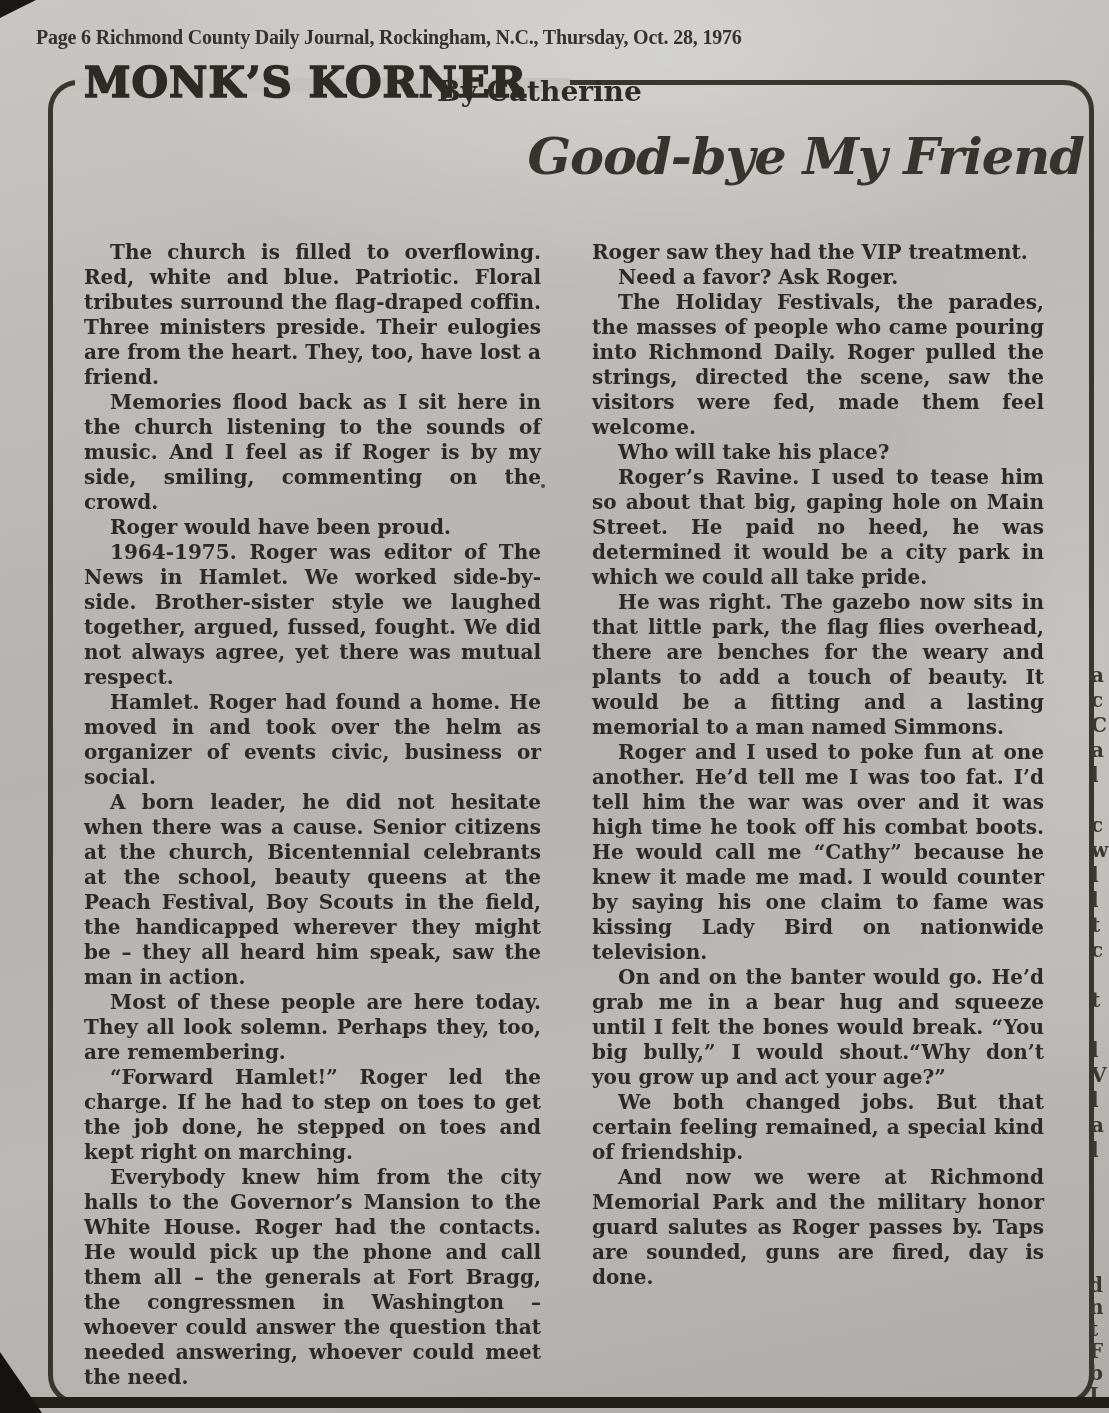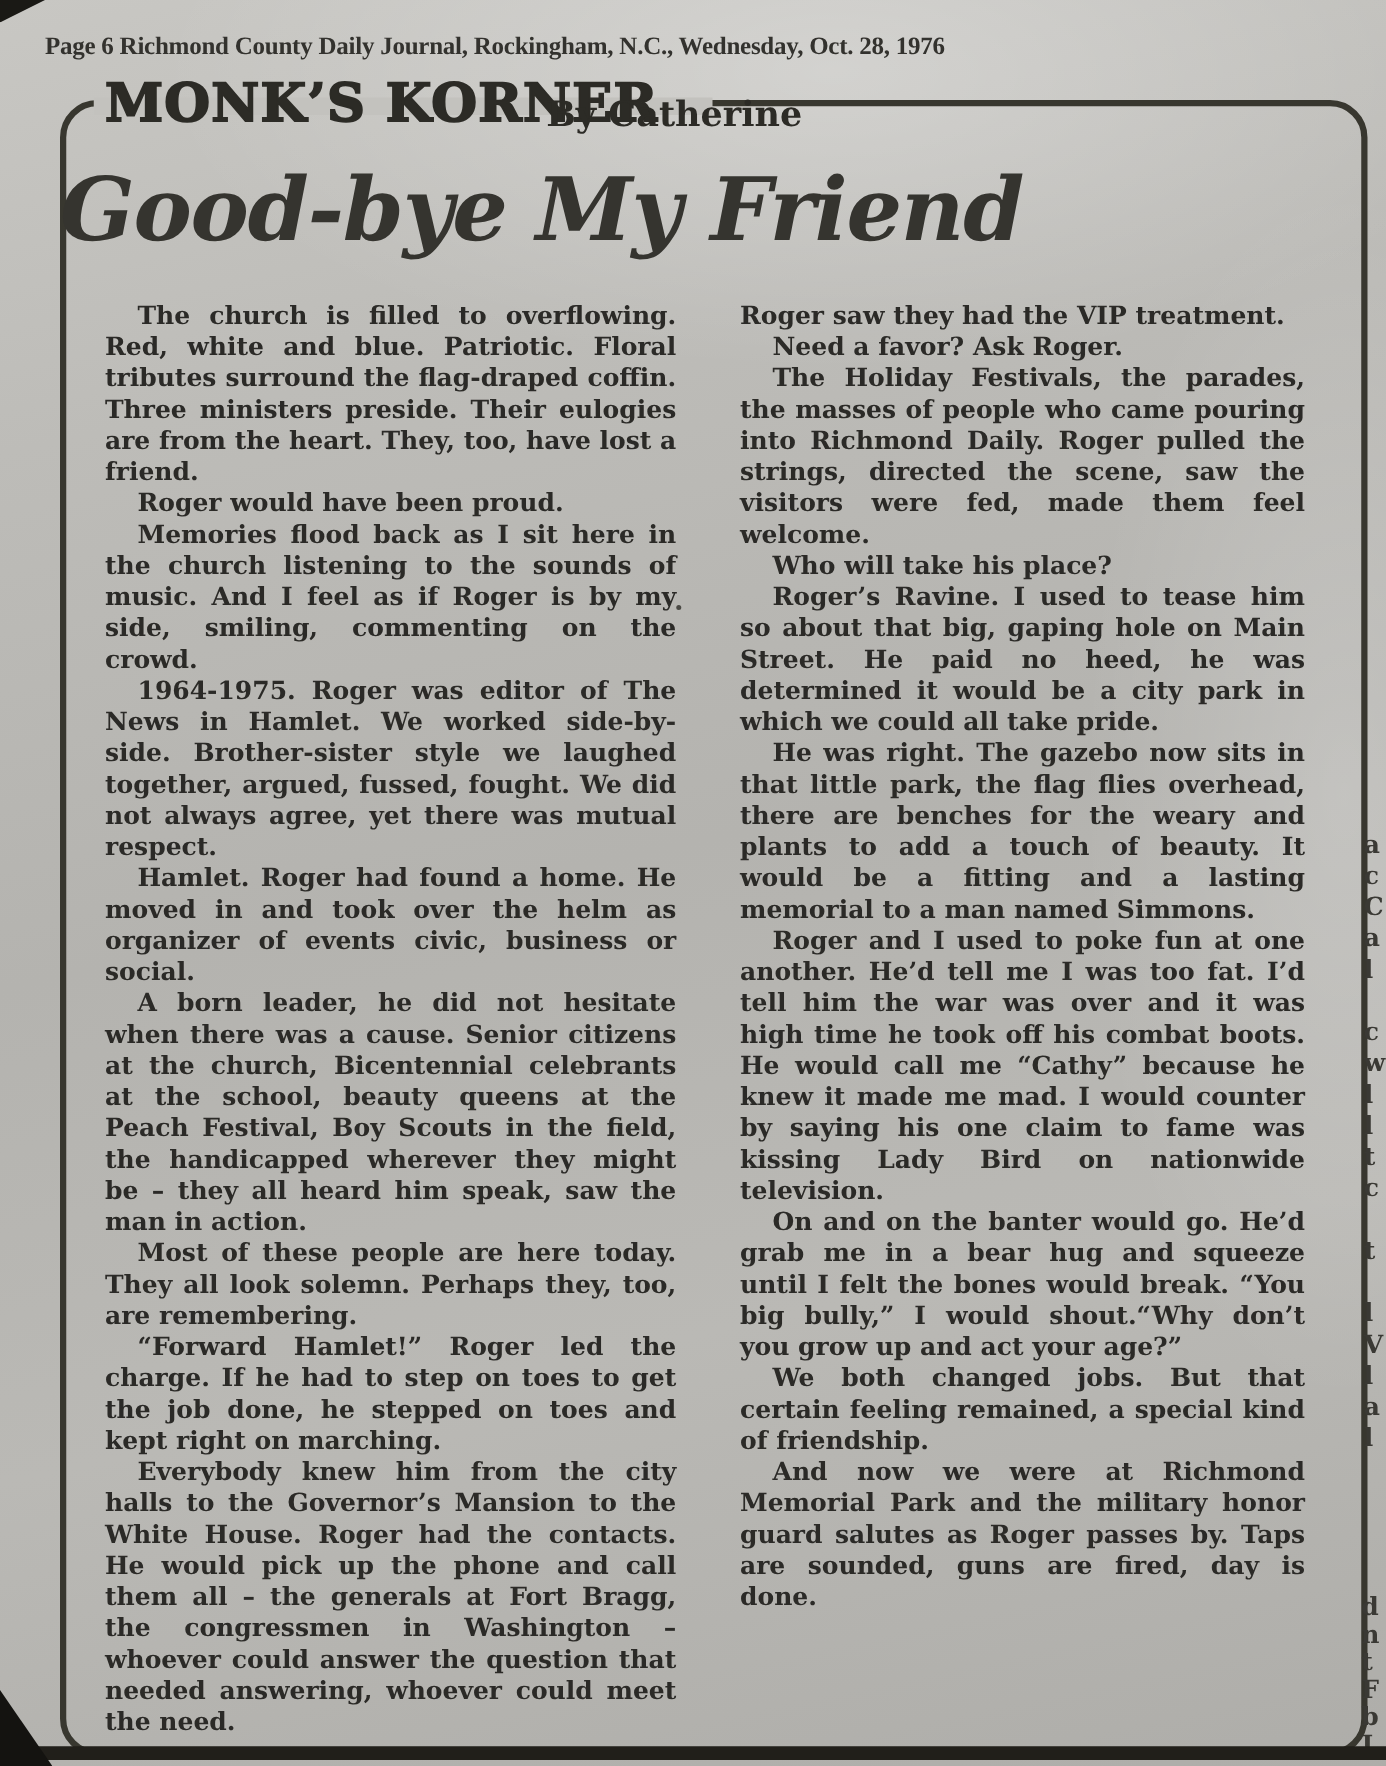--- a/index.html
+++ b/index.html
@@ -35,22 +35,22 @@
     color:#2c2b26;-webkit-text-stroke:1.6px #2c2b26;
     white-space:nowrap;z-index:3;
   }
   .byline{
     position:absolute;left:437px;top:75px;
     font-weight:bold;font-size:28px;color:#2c2b26;
     white-space:nowrap;z-index:3;
   }
   .headline{
     position:absolute;left:48px;top:126px;width:1036px;
-    text-align:left;font-weight:bold;font-style:italic;
-    font-size:70px;letter-spacing:-1px;color:#35342f;
+    text-align:right;font-weight:bold;font-style:italic;
+    font-size:51px;letter-spacing:-1px;color:#35342f;
     z-index:3;
   }
   .col{
     position:absolute;top:240px;
     font-size:20px;line-height:25px;font-weight:bold;
     text-align:justify;color:#2b2a27;z-index:3;
   }
   .col-left{left:84px;width:457px;}
   .col-right{left:592px;width:452px;}
   .col p{margin:0;text-indent:26px;}
@@ -70,35 +70,35 @@
   .top-smudge{position:absolute;left:0;top:0;width:36px;height:18px;background:#1a1915;
     clip-path:polygon(0 0,100% 0,22% 78%,0 100%);z-index:5;}
   .stray-dot{position:absolute;left:541px;top:484px;width:4px;height:4px;border-radius:50%;
     background:#4a4944;z-index:3;}
 </style>
 </head>
 <body>
 
 <div class="scan">
 
-  <div class="page-header">Page 6 Richmond County Daily Journal, Rockingham, N.C., Wednesday, Oct. 28, 1976</div>
+  <div class="page-header">Page 6 Richmond County Daily Journal, Rockingham, N.C., Thursday, Oct. 28, 1976</div>
 
   <div class="clip-box">
     <div class="title-mask"></div>
   </div>
 
   <div class="kicker">MONK’S KORNER</div>
   <div class="byline">By Catherine</div>
 
   <div class="headline">Good-bye My Friend</div>
 
   <div class="col col-left">
       <p>The church is filled to overflowing. Red, white and blue. Patriotic. Floral tributes surround the flag-draped coffin. Three ministers preside. Their eulogies are from the heart. They, too, have lost a friend.</p>
+      <p>Memories flood back as I sit here in the church listening to the sounds of music. And I feel as if Roger is by my side, smiling, commenting on the crowd.</p>
       <p>Roger would have been proud.</p>
-      <p>Memories flood back as I sit here in the church listening to the sounds of music. And I feel as if Roger is by my side, smiling, commenting on the crowd.</p>
       <p>1964-1975. Roger was editor of The News in Hamlet. We worked side-by-side. Brother-sister style we laughed together, argued, fussed, fought. We did not always agree, yet there was mutual respect.</p>
       <p>Hamlet. Roger had found a home. He moved in and took over the helm as organizer of events civic, business or social.</p>
       <p>A born leader, he did not hesitate when there was a cause. Senior citizens at the church, Bicentennial celebrants at the school, beauty queens at the Peach Festival, Boy Scouts in the field, the handicapped wherever they might be – they all heard him speak, saw the man in action.</p>
       <p>Most of these people are here today. They all look solemn. Perhaps they, too, are remembering.</p>
       <p>“Forward Hamlet!” Roger led the charge. If he had to step on toes to get the job done, he stepped on toes and kept right on marching.</p>
       <p>Everybody knew him from the city halls to the Governor’s Mansion to the White House. Roger had the contacts. He would pick up the phone and call them all – the generals at Fort Bragg, the congressmen in Washington – whoever could answer the question that needed answering, whoever could meet the need.</p>
     </div>
 
   <div class="col col-right">
       <p class="noindent">Roger saw they had the VIP treatment.</p>

